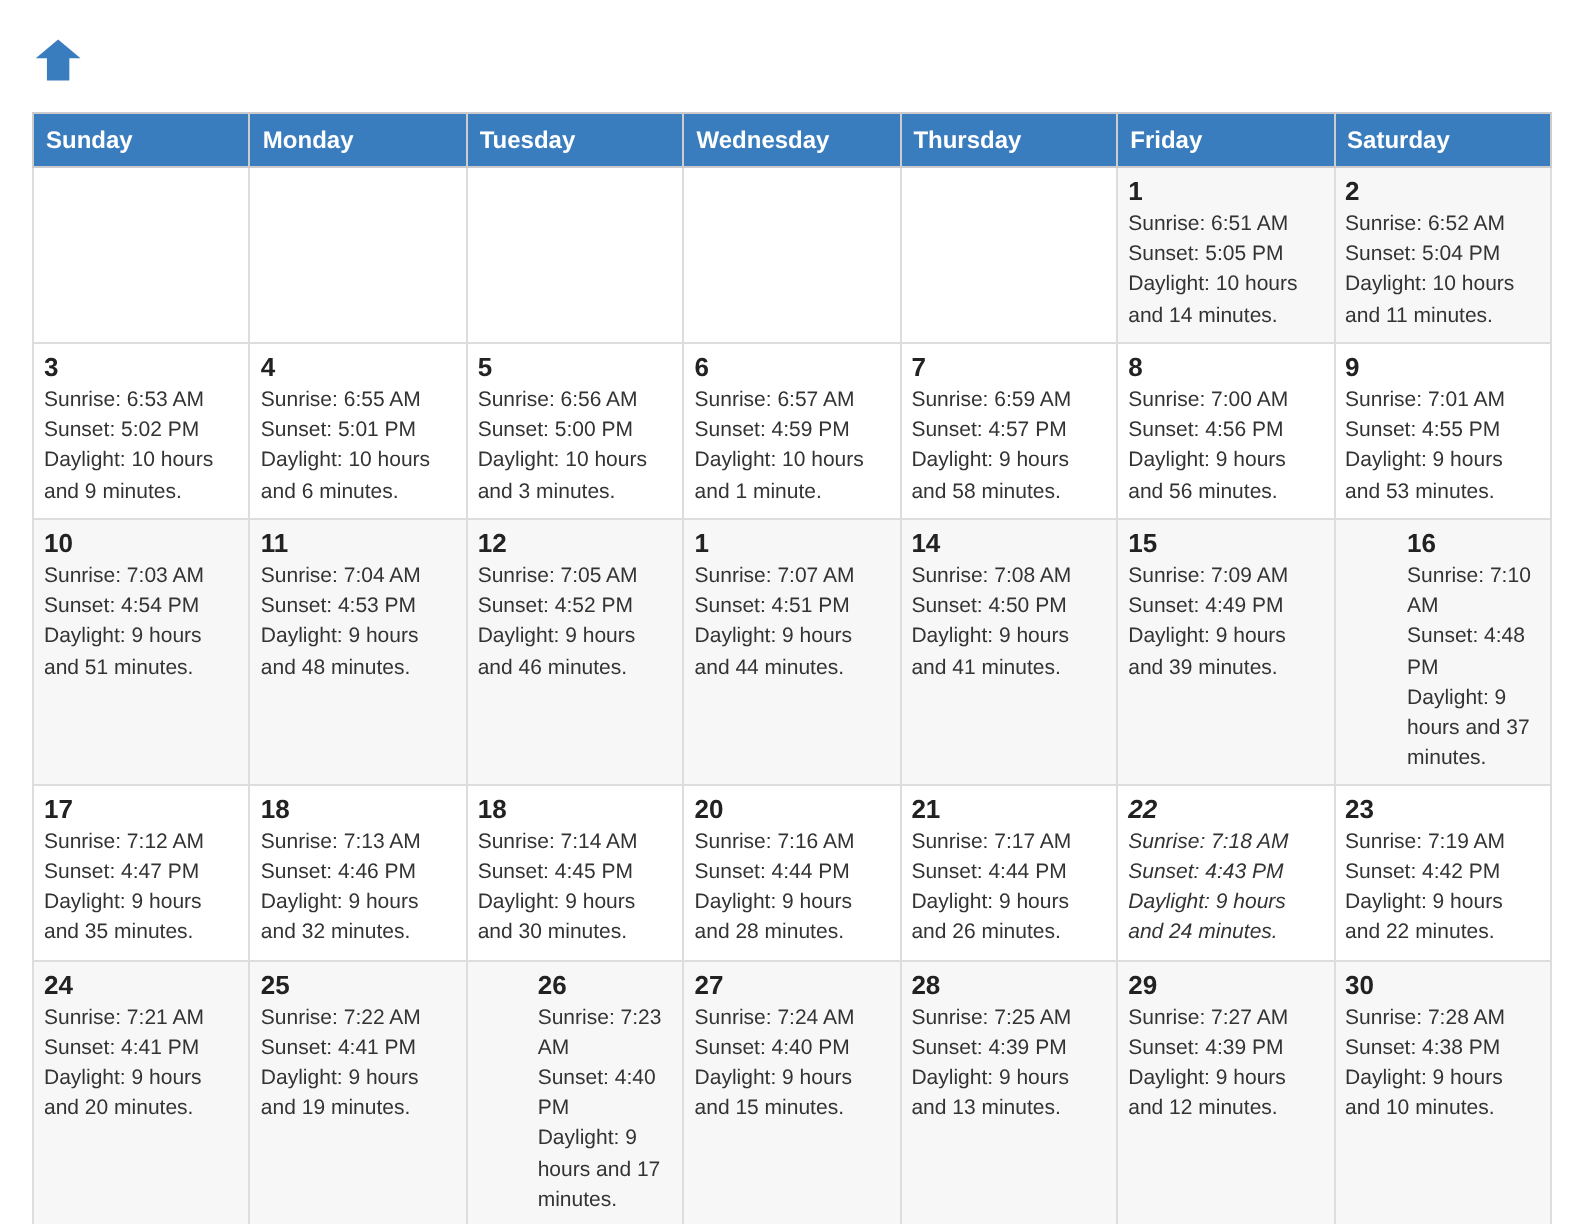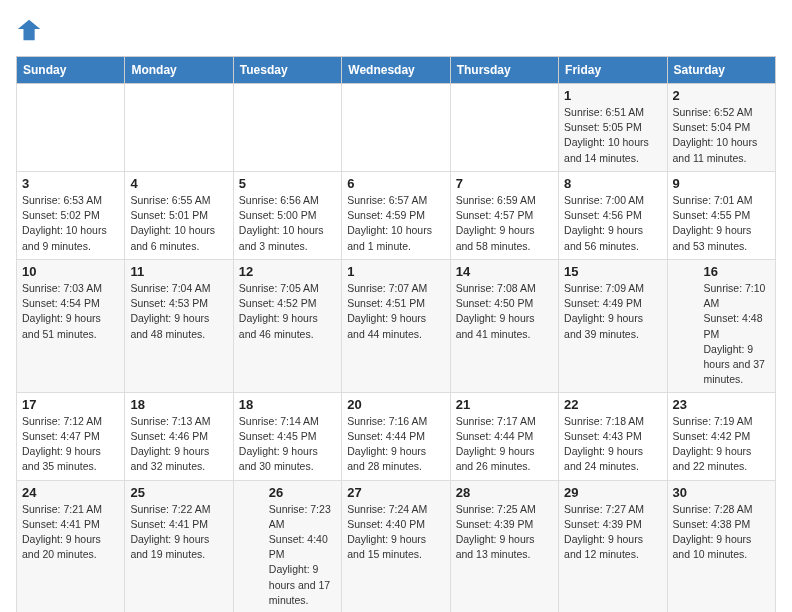--- a/index.html
+++ b/index.html
@@ -217,21 +217,21 @@
           <div class="day-info">Sunrise: 7:14 AM<br>Sunset: 4:45 PM<br>Daylight: 9 hours and 30 minutes.</div>
         </td>
         <td style="background: rgb(255, 255, 255);">
           <span class="day-number">20</span>
           <div class="day-info">Sunrise: 7:16 AM<br>Sunset: 4:44 PM<br>Daylight: 9 hours and 28 minutes.</div>
         </td>
         <td style="background: rgb(255, 255, 255);">
           <span class="day-number">21</span>
           <div class="day-info">Sunrise: 7:17 AM<br>Sunset: 4:44 PM<br>Daylight: 9 hours and 26 minutes.</div>
         </td>
-        <td style="background: rgb(255, 255, 255);">
+        <td style="background: rgb(255, 255, 255); font-style: italic;">
           <span class="day-number">22</span>
           <div class="day-info">Sunrise: 7:18 AM<br>Sunset: 4:43 PM<br>Daylight: 9 hours and 24 minutes.</div>
         </td>
         <td style="background: rgb(255, 255, 255);">
           <span class="day-number">23</span>
           <div class="day-info">Sunrise: 7:19 AM<br>Sunset: 4:42 PM<br>Daylight: 9 hours and 22 minutes.</div>
         </td>
       </tr>
       <tr>
         <td style="background: rgb(247, 247, 247);">

